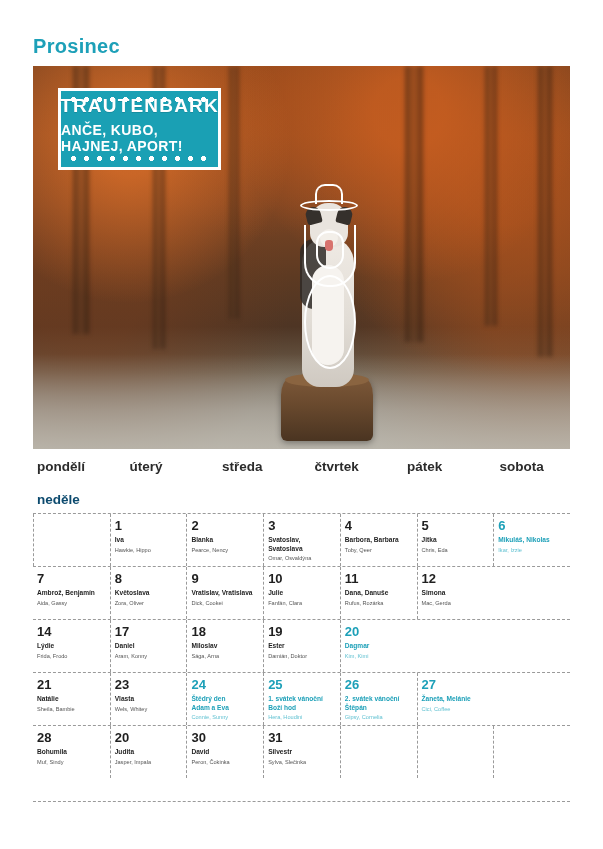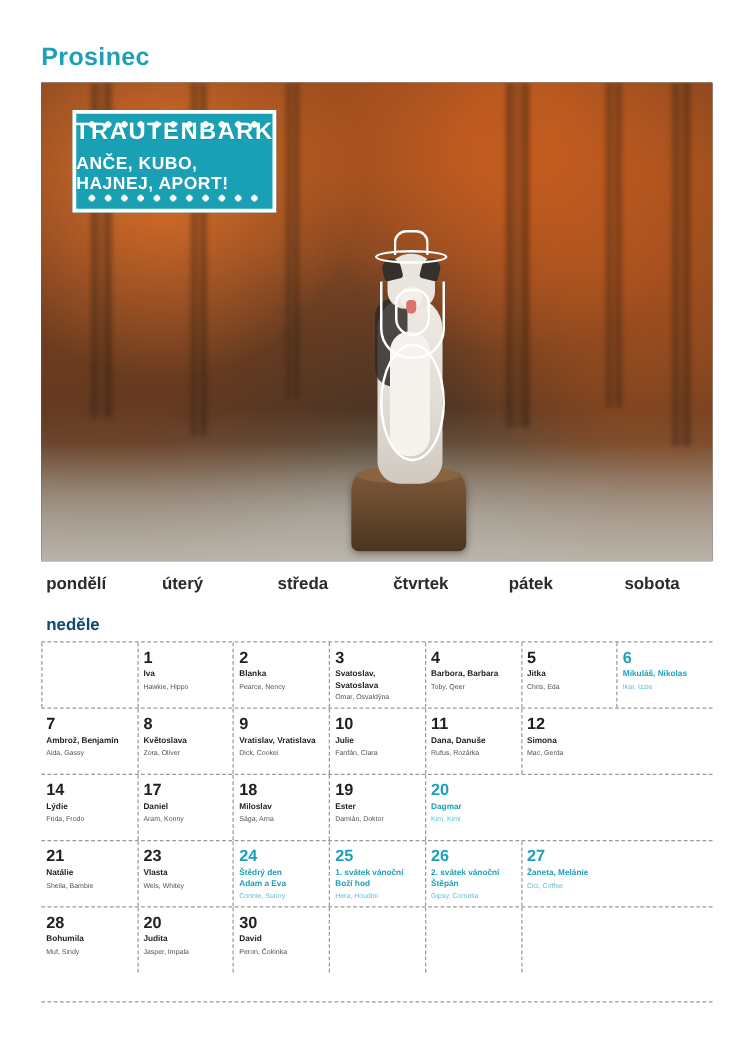--- a/index.html
+++ b/index.html
@@ -507,20 +507,25 @@
       <div class="day">
         <div class="daynum">20</div>
         <div class="name">Judita</div>
         <div class="pets">Jasper, Impala</div>
       </div>
       <div class="day">
         <div class="daynum">30</div>
         <div class="name">David</div>
         <div class="pets">Peron, Čokinka</div>
       </div>
+      <div class="day">
+        <div class="daynum">31</div>
+        <div class="name">Silvestr</div>
+        <div class="pets">Sylva, Slečinka</div>
+      </div>
       <div class="day"></div>
       <div class="day"></div>
       <div class="day"></div>
     </div>
   </div>
 
   <div class="bottom-rule"></div>
 </div>
 
 </body></html>

